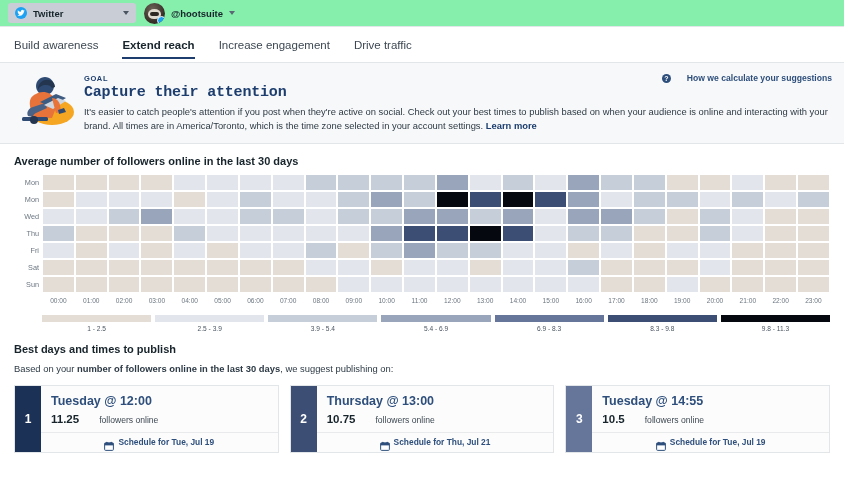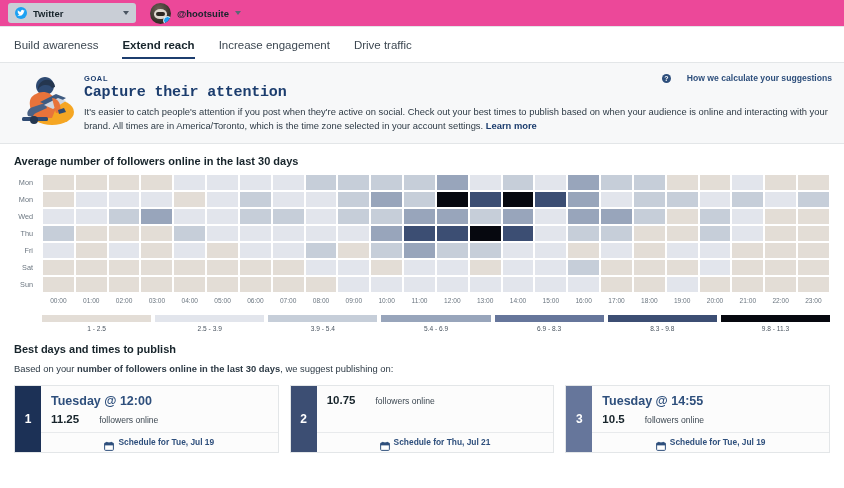--- a/index.html
+++ b/index.html
@@ -7,26 +7,26 @@
     width: 844px; height: 488px;
     background: #ffffff;
     font-family: "Liberation Sans", sans-serif;
     color: #1c1e21;
     overflow: hidden;
   }
 
   
   .topbar {
     height: 27px;
-    background: #ec4899;
+    background: #86efac;
     border-bottom: 1px solid #e3e6e8;
     display: flex;
     align-items: center;
     padding: 0 8px;
-    gap: 14px;
+    gap: 8px;
   }
   .net-select {
     display: flex; align-items: center;
     background: #c9ced6;
     border-radius: 3px;
     height: 20px;
     width: 128px;
     padding: 0 7px;
     gap: 6px;
     cursor: pointer;
@@ -111,21 +111,21 @@
   }
 
   
   .section { padding: 0 14px; }
   .sec-title { font-size: 11px; font-weight: bold; color:#17242b; margin: 11px 0 7px; }
 
   .hm-wrap { display: flex; }
   .hm-daycol { width: 28px; flex: 0 0 28px; }
   .hm-daycol .daylabel {
     height: 17px; display: flex; align-items: center; justify-content: flex-end;
-    padding-right: 9px; font-size: 7.3px; color: #6b7680;
+    padding-right: 3px; font-size: 7.3px; color: #6b7680;
   }
   .hm-grid { flex: 1; }
   .hm-row { display: flex; height: 17px; }
   .hm-cell { flex: 1 1 0; height: 17px; border: 1px solid #ffffff; }
 
   .hm-hours { display: flex; margin-top: 4px; padding-left: 28px; }
   .hm-hour { flex: 1 1 0; text-align: center; font-size: 6.6px; color: #6b7680; }
 
   
   .legend { display: flex; padding-left: 28px; margin-top: 11px; gap: 4px; }
@@ -505,20 +505,21 @@
                 <rect x="10.5" y="1" width="2" height="3.4" rx="1" fill="#2e4f7c"></rect>
               </svg></span>
             <span class="sched-label">Schedule for Tue, Jul 19</span>
           </div>
         </div>
       </div>
       <div class="card">
         <div class="rank" style="background:#3c4e73">2</div>
         <div class="card-body">
           <div class="card-main">
+            <div class="card-time">Thursday @ 13:00</div>
             <div class="card-stat">
               <span class="card-num">10.75</span>
               <span class="card-unit">followers online</span>
             </div>
           </div>
           <div class="card-foot">
             <span class="cal-icon"><svg viewBox="0 0 16 16">
                 <rect x="1" y="3" width="14" height="12" rx="1.5" fill="#fff" stroke="#2e4f7c" stroke-width="1.6"></rect>
                 <rect x="1" y="3" width="14" height="4" fill="#2e4f7c"></rect>
                 <rect x="3.5" y="1" width="2" height="3.4" rx="1" fill="#2e4f7c"></rect>

